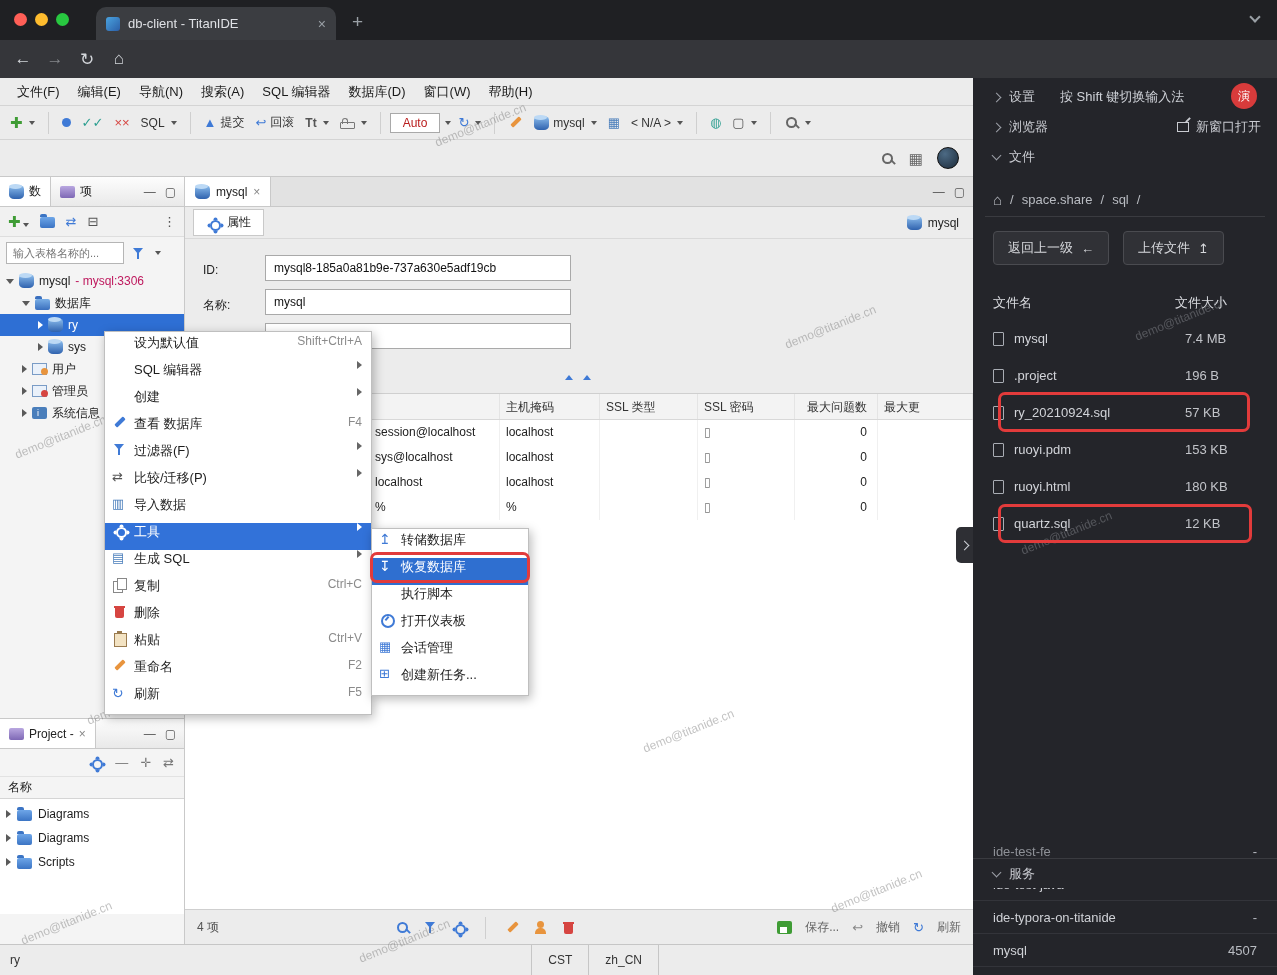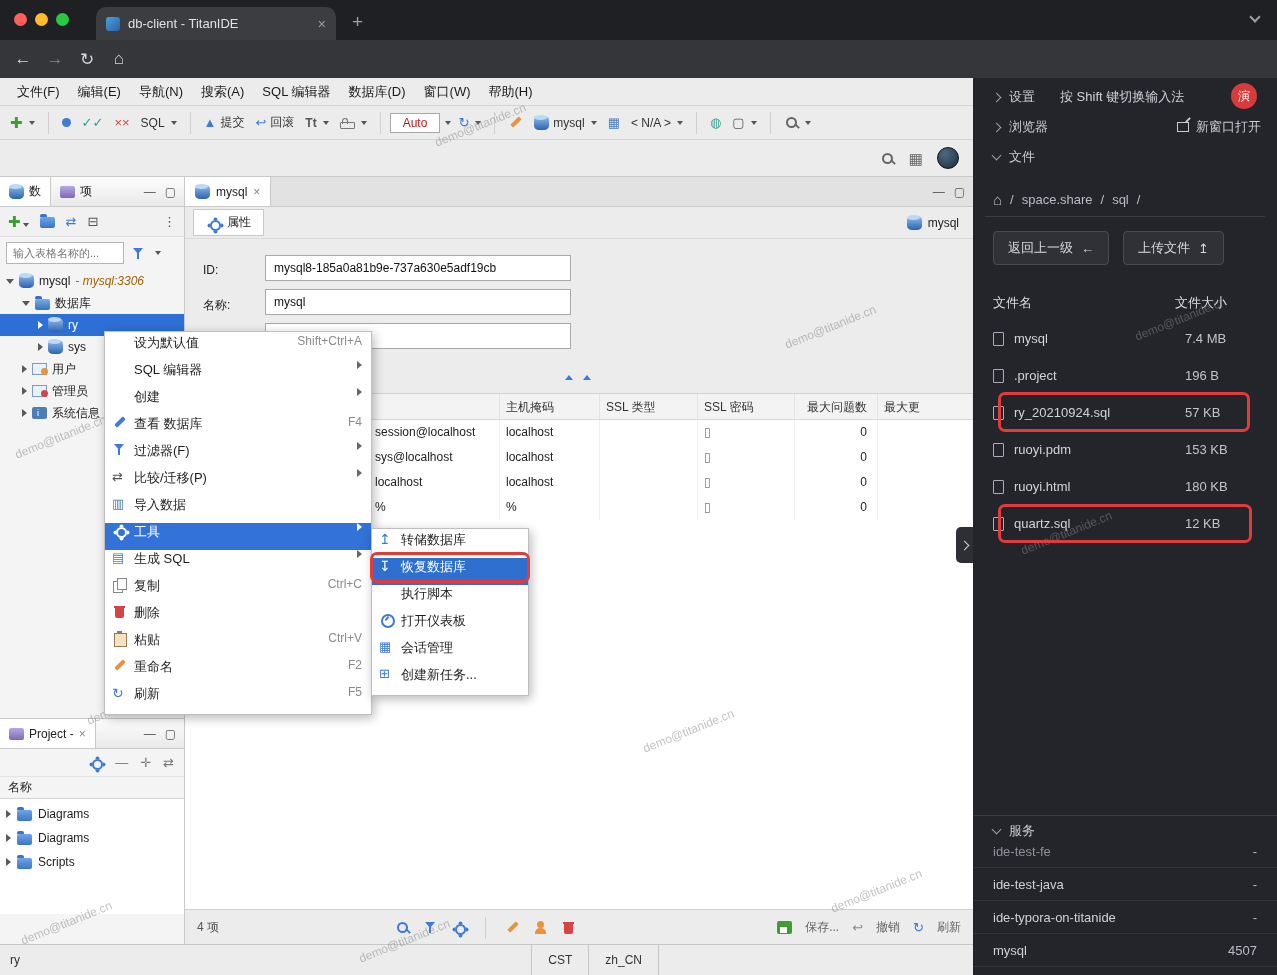--- a/index.html
+++ b/index.html
@@ -121,21 +121,21 @@
   .pane-tab { display:flex; align-items:center; gap:5px; padding:0 9px; }
   .pane-tab.active { background:#fff; border-right:1px solid #c9c9c9; }
   .winctl { margin-left:auto; display:flex; gap:9px; align-items:center; padding-right:8px; color:#555; font-size:12px; }
   .pane-toolbar { height:30px; display:flex; align-items:center; gap:11px; padding:0 8px;
                   border-bottom:1px solid #dedede; background:#f1f1f1; color:#3f7ad6; font-size:13px; }
   .nav-filter { display:flex; align-items:center; gap:7px; padding:5px 6px; }
   .nav-filter input { width:118px; height:22px; border:1px solid #b5b5b5; background:#fff; font-size:11px;
                       color:#666; padding:2px 6px; font-family:inherit; }
   .tree { font-size:12px; color:#1c1c1c; margin-top:1px; }
   .trow { height:22px; display:flex; align-items:center; gap:5px; }
-  .trow .sfx { color:#a16207; font-style:italic; }
+  .trow .sfx { color:#be185d; }
   .trow.selected { background:#2e6fd4; color:#fff; }
   .trow.selected .tri-r { border-left-color:#fff; }
 
   
   .projpanel { position:absolute; left:0; top:640px; width:185px; height:226px; background:#f4f4f4;
                border-right:1px solid #c9c9c9; border-top:1px solid #c9c9c9; }
   .proj-toolbar { height:28px; display:flex; align-items:center; justify-content:flex-end; gap:12px;
                   padding:0 10px; color:#3f7ad6; font-size:13px; border-bottom:1px solid #e2e2e2; }
   .proj-namehdr { height:22px; display:flex; align-items:center; padding-left:8px; font-size:12px;
                   color:#222; border-bottom:1px solid #d5d5d5; }
@@ -198,21 +198,21 @@
   .crumb { position:absolute; left:0; top:106px; width:100%; height:30px; display:flex; align-items:center; gap:8px; padding:0 20px; color:#b9bcc2; }
   .crumb-div { position:absolute; left:12px; right:12px; top:138px; border-bottom:1px solid #3a3b40; }
   .side-btns { position:absolute; left:20px; top:153px; display:flex; gap:14px; }
   .side-btn { height:34px; display:flex; align-items:center; gap:8px; padding:0 14px; background:#303136;
               border:1px solid #4a4b50; border-radius:4px; color:#d6d8dc; font-size:13px; }
   .file-hdr { position:absolute; left:0; top:211px; width:100%; height:28px; display:flex; align-items:center; padding:0 20px; color:#dadce0; }
   .file-hdr .fh-name { flex:1; } .file-hdr .fh-size { width:82px; }
   .frow { position:absolute; left:0; width:100%; height:37px; display:flex; align-items:center; gap:10px; padding:0 20px; }
   .frow .fname { flex:1; color:#d2d4d9; } .frow .fsize { width:72px; color:#c2c4c9; }
   .mi-docd { width:11px; height:14px; background:transparent; border:1.3px solid #a9adb4; border-radius:1px; flex:0 0 11px; }
-  .svc-header { position:absolute; left:0; top:737px; width:100%; height:30px; background:#24252a; border-top:1px solid #3a3b40;
+  .svc-header { position:absolute; left:0; top:780px; width:100%; height:30px; background:#24252a; border-top:1px solid #3a3b40;
                 display:flex; align-items:center; gap:9px; padding:0 20px; z-index:3; }
   .svc-row { position:absolute; left:0; width:100%; height:33px; display:flex; align-items:center; padding:0 20px;
              border-bottom:1px solid #33343a; color:#cfd1d6; z-index:2; }
   .svc-row .sval { margin-left:auto; color:#b9bcc2; }
   .svc-row.cut { z-index:1; color:#8e9197; }
   .handle { position:absolute; left:-17px; top:449px; width:17px; height:36px; background:#2e2f34;
             border-radius:5px 0 0 5px; display:flex; align-items:center; justify-content:center; z-index:4; }
   .handle .chev-r { border-color:#cfd2d8; }
 
   

